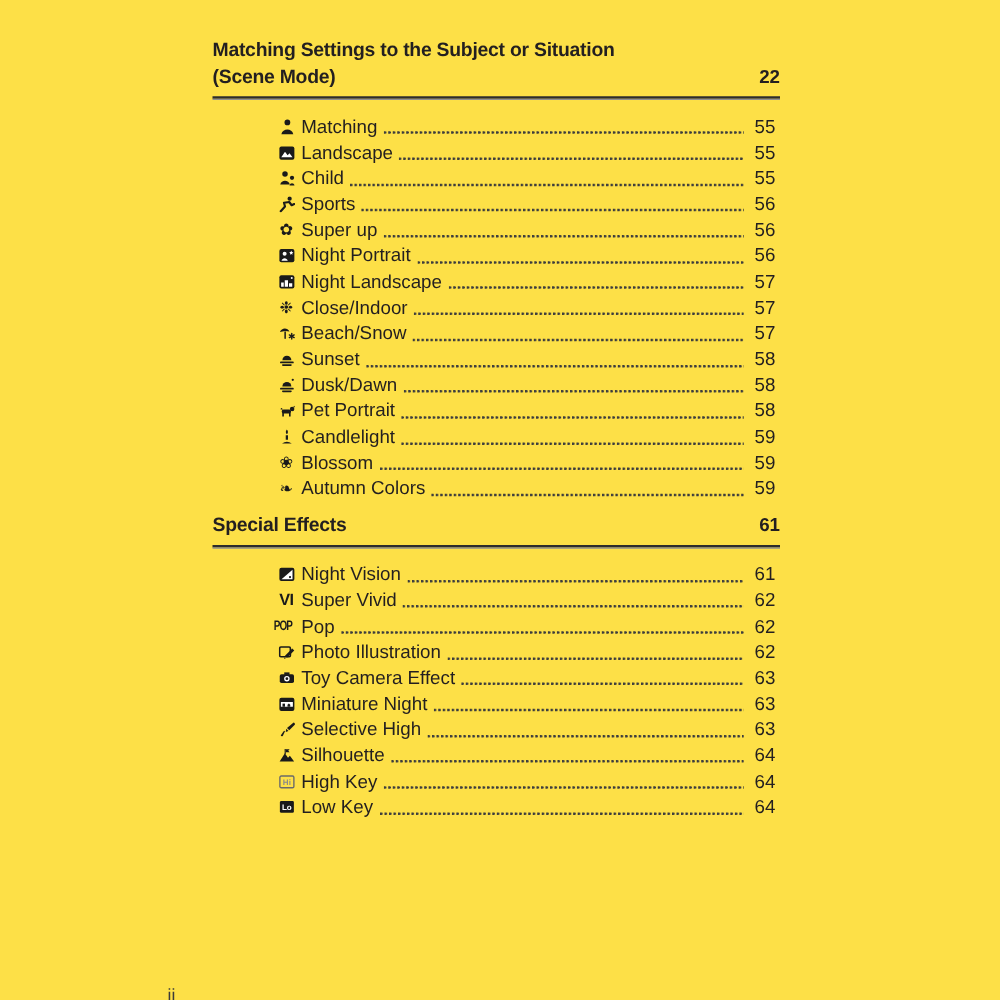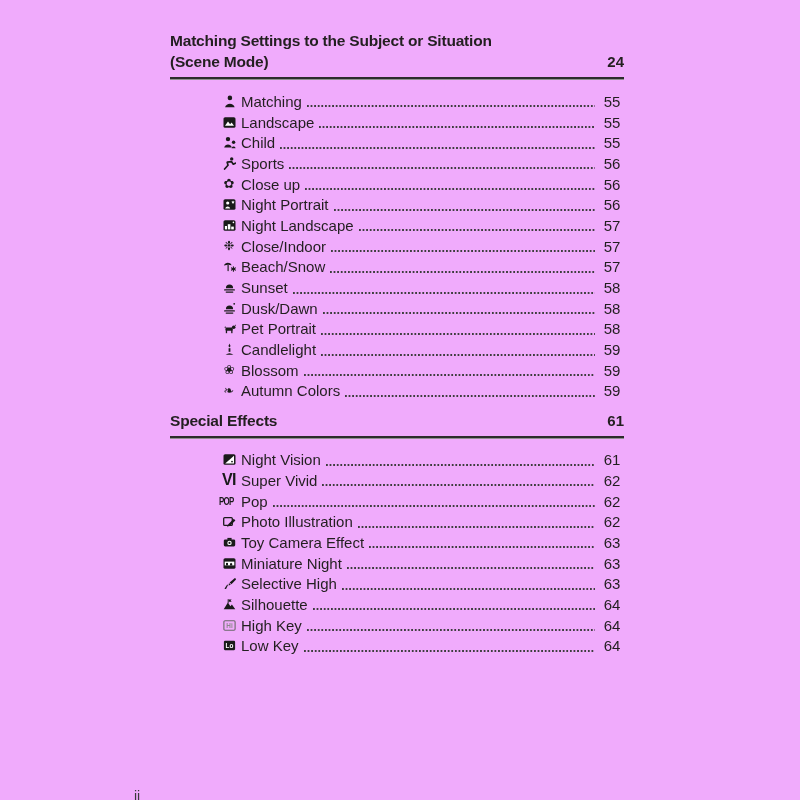--- a/index.html
+++ b/index.html
@@ -1,20 +1,20 @@
 <!DOCTYPE html>
 <html><head>
 <meta charset="utf-8">
 <style>
   * { margin:0; padding:0; box-sizing:border-box; }
   html,body { background:#ffffff; }
   body { font-family:"Liberation Sans","DejaVu Sans",sans-serif; color:#231f20; }
 
   .page {
-    position:relative; width:800px; height:800px; background:#f0abfc; overflow:hidden;
+    position:relative; width:800px; height:800px; background:#fde047; overflow:hidden;
   }
   .doc {
     position:absolute; left:170px; top:30px; width:454px;
   }
 
   
   .sec-head { display:flex; align-items:flex-end; justify-content:space-between; }
   .sec-titles { flex:1; }
   .sec-title-line {
     font-weight:bold; font-size:15.5px; line-height:21px; letter-spacing:-0.2px;
@@ -61,21 +61,21 @@
 <body>
 
 <div class="page">
   <div class="doc" id="doc">
       <div class="sec">
         <div class="sec-head">
           <div class="sec-titles">
             <div class="sec-title-line">Matching Settings to the Subject or Situation</div>
             <div class="sec-title-line">(Scene Mode)</div>
           </div>
-          <span class="sec-page">24</span>
+          <span class="sec-page">22</span>
         </div>
         <div class="rule"></div>
         <div class="toc-list">
           <div class="row">
             <span class="icon">
               <svg viewBox="0 0 13 13" xmlns="http://www.w3.org/2000/svg">
                 <circle cx="6.9" cy="2.9" r="2.3"></circle>
                 <path d="M2.1 12.3 C3.1 7.4 10.7 7.4 11.6 12.3 Z"></path>
               </svg>
             </span>
@@ -115,21 +115,21 @@
               </svg>
             </span>
             <span class="label">Sports</span>
             <span class="dots"></span>
             <span class="pg">56</span>
           </div>
           <div class="row">
             <span class="icon">
               <span>✿</span>
             </span>
-            <span class="label">Close up</span>
+            <span class="label">Super up</span>
             <span class="dots"></span>
             <span class="pg">56</span>
           </div>
           <div class="row">
             <span class="icon">
               <svg viewBox="0 0 13 13" xmlns="http://www.w3.org/2000/svg">
                 <rect x="0.5" y="1.2" width="12" height="10.6" rx="1.6" fill="#1a1a1a"></rect>
                 <circle fill="#ffffff" cx="4.7" cy="5" r="1.6"></circle>
                 <path fill="#ffffff" d="M2.2 10.6 C2.8 7.9 6.6 7.9 7.2 10.6 Z"></path>
                 <path fill="#ffffff" d="M10 2.4 l0.5 1.1 1.2 0.2 -0.9 0.8 0.2 1.2 -1 -0.6 -1.1 0.6 0.3 -1.2 -0.9 -0.8 1.2 -0.2 z"></path>
@@ -263,21 +263,21 @@
                 <path fill="#ffffff" d="M2.2 10.4 L11 2.8 L11 10.4 Z"></path>
                 <circle cx="9" cy="8.6" r="0.9"></circle>
               </svg>
             </span>
             <span class="label">Night Vision</span>
             <span class="dots"></span>
             <span class="pg">61</span>
           </div>
           <div class="row">
             <span class="icon">
-              <span class="txt-ic" style="transform:none;letter-spacing:-0.5px;font-size:16px;">VI</span>
+              <span class="txt-ic" style="transform:none;letter-spacing:-0.5px;font-size:13px;">VI</span>
             </span>
             <span class="label">Super Vivid</span>
             <span class="dots"></span>
             <span class="pg">62</span>
           </div>
           <div class="row">
             <span class="icon">
               <span class="txt-ic">POP</span>
             </span>
             <span class="label">Pop</span>

